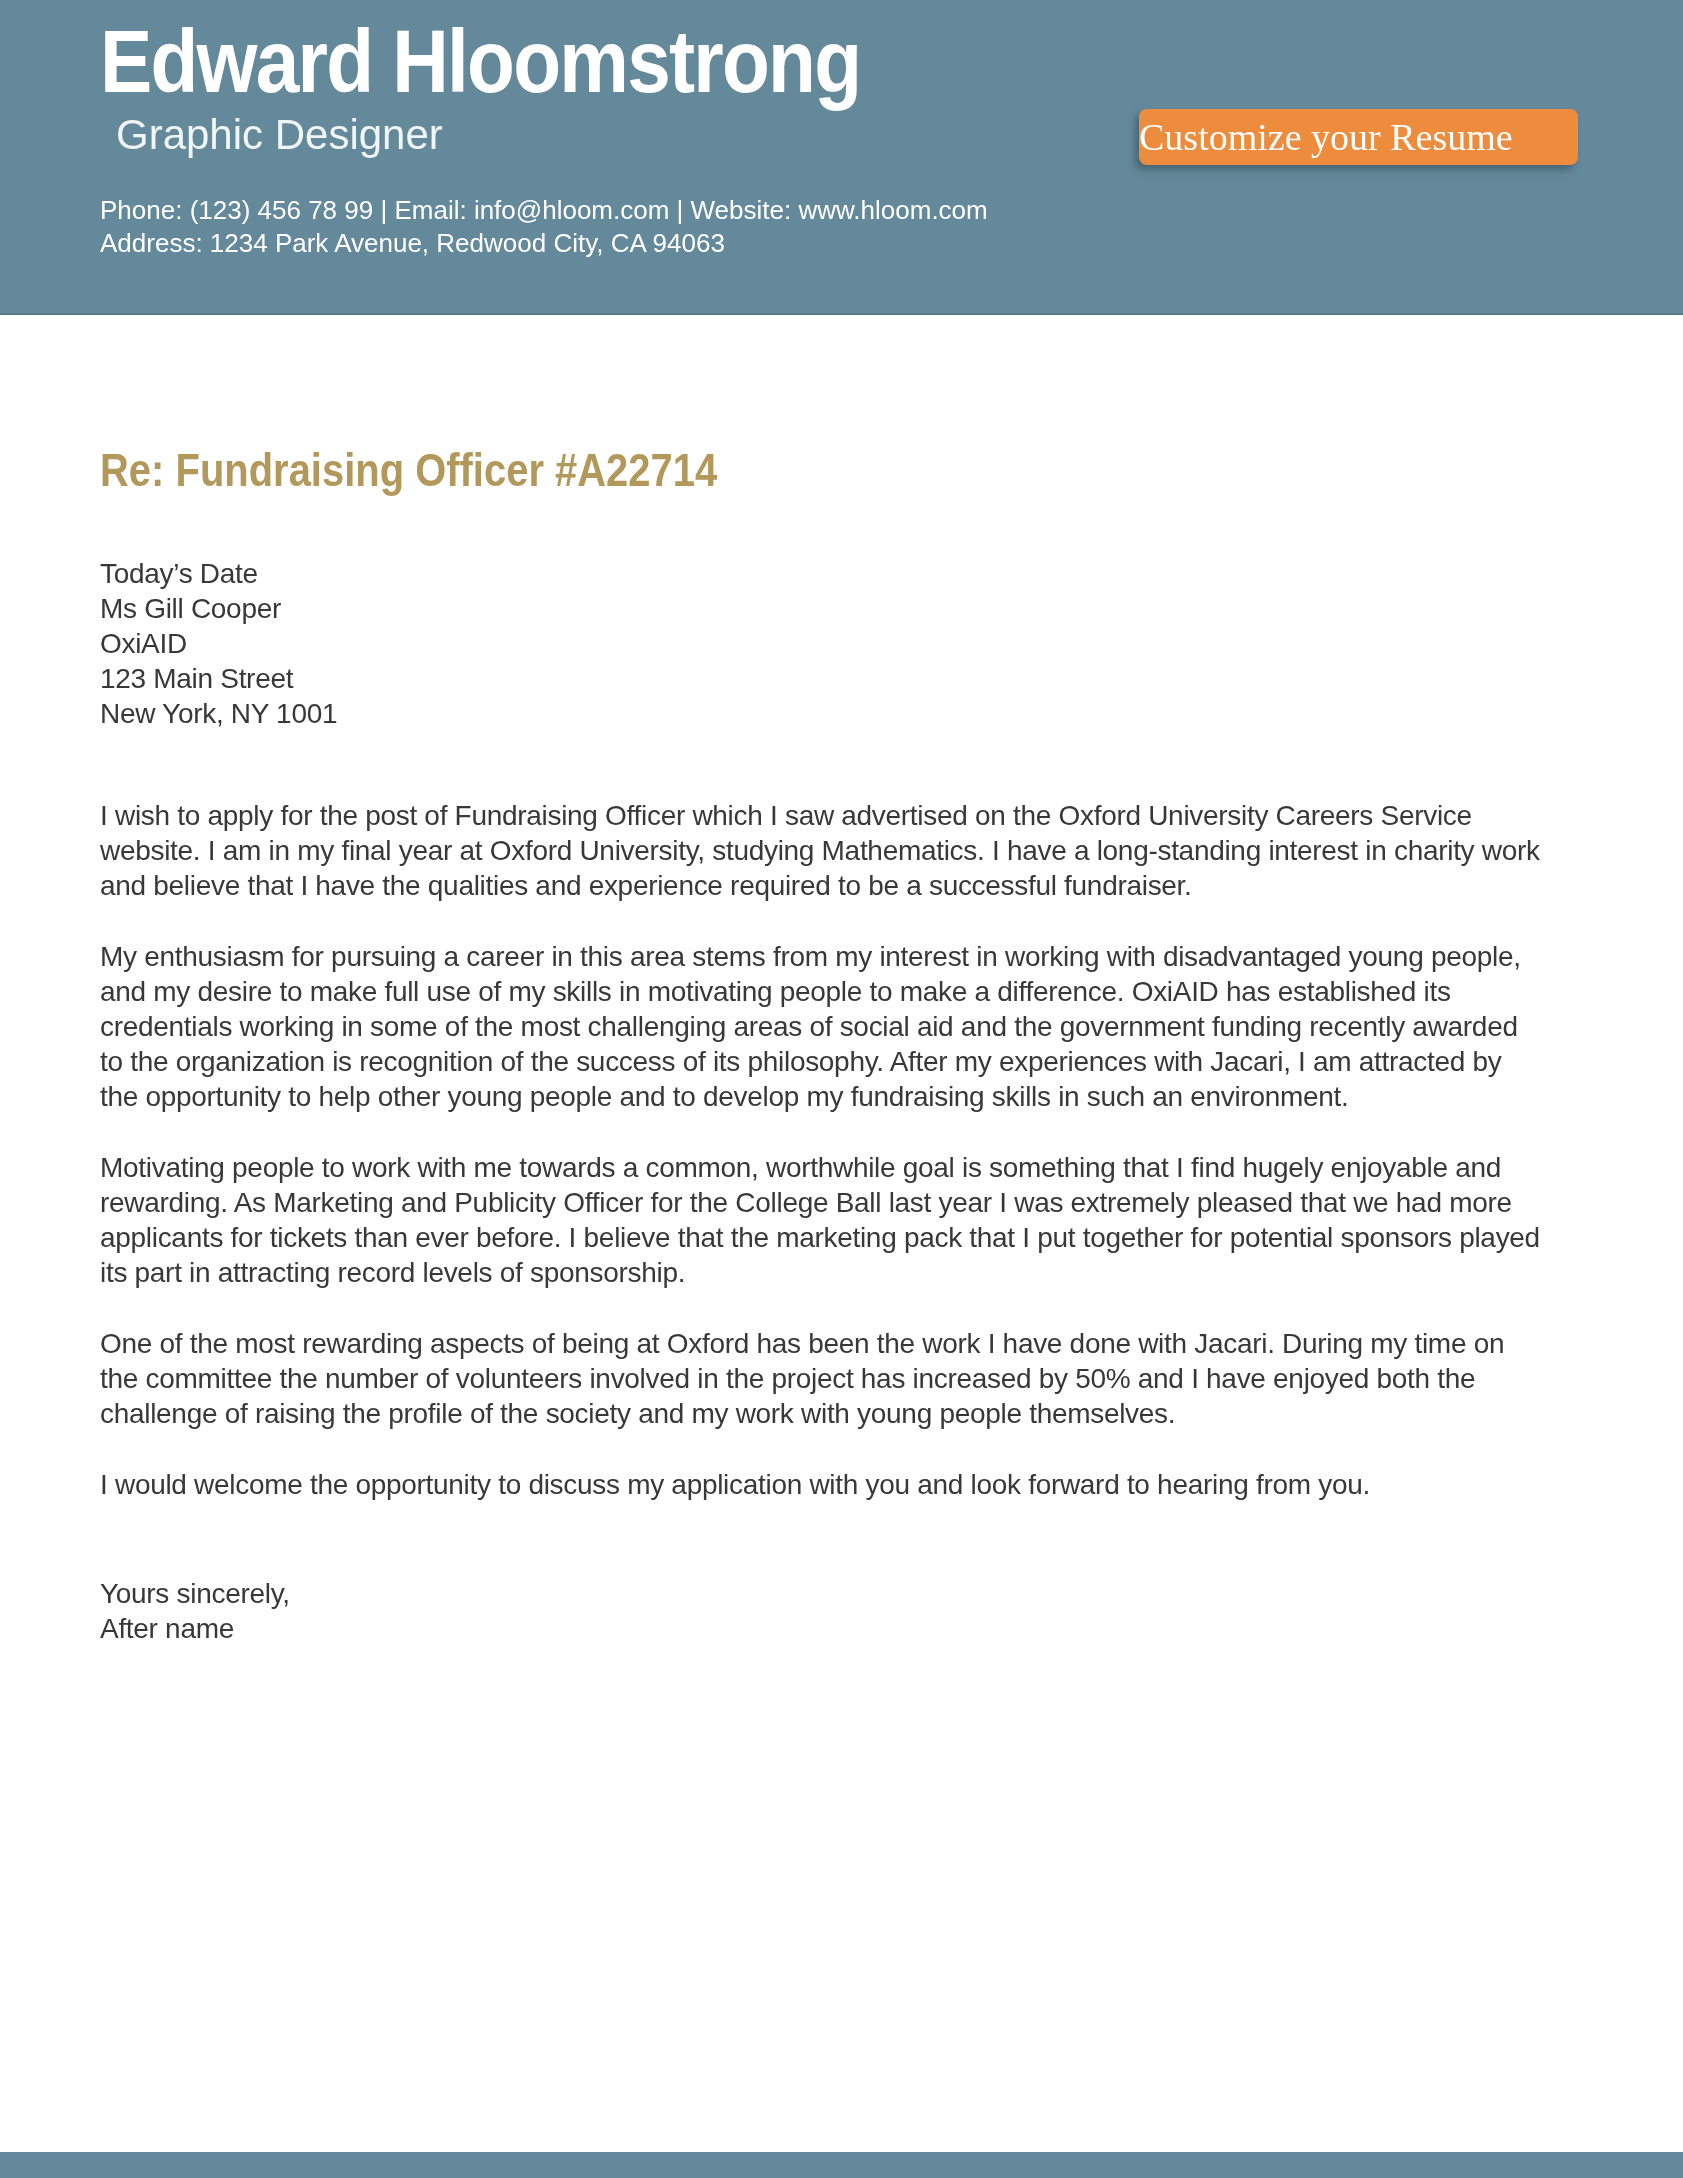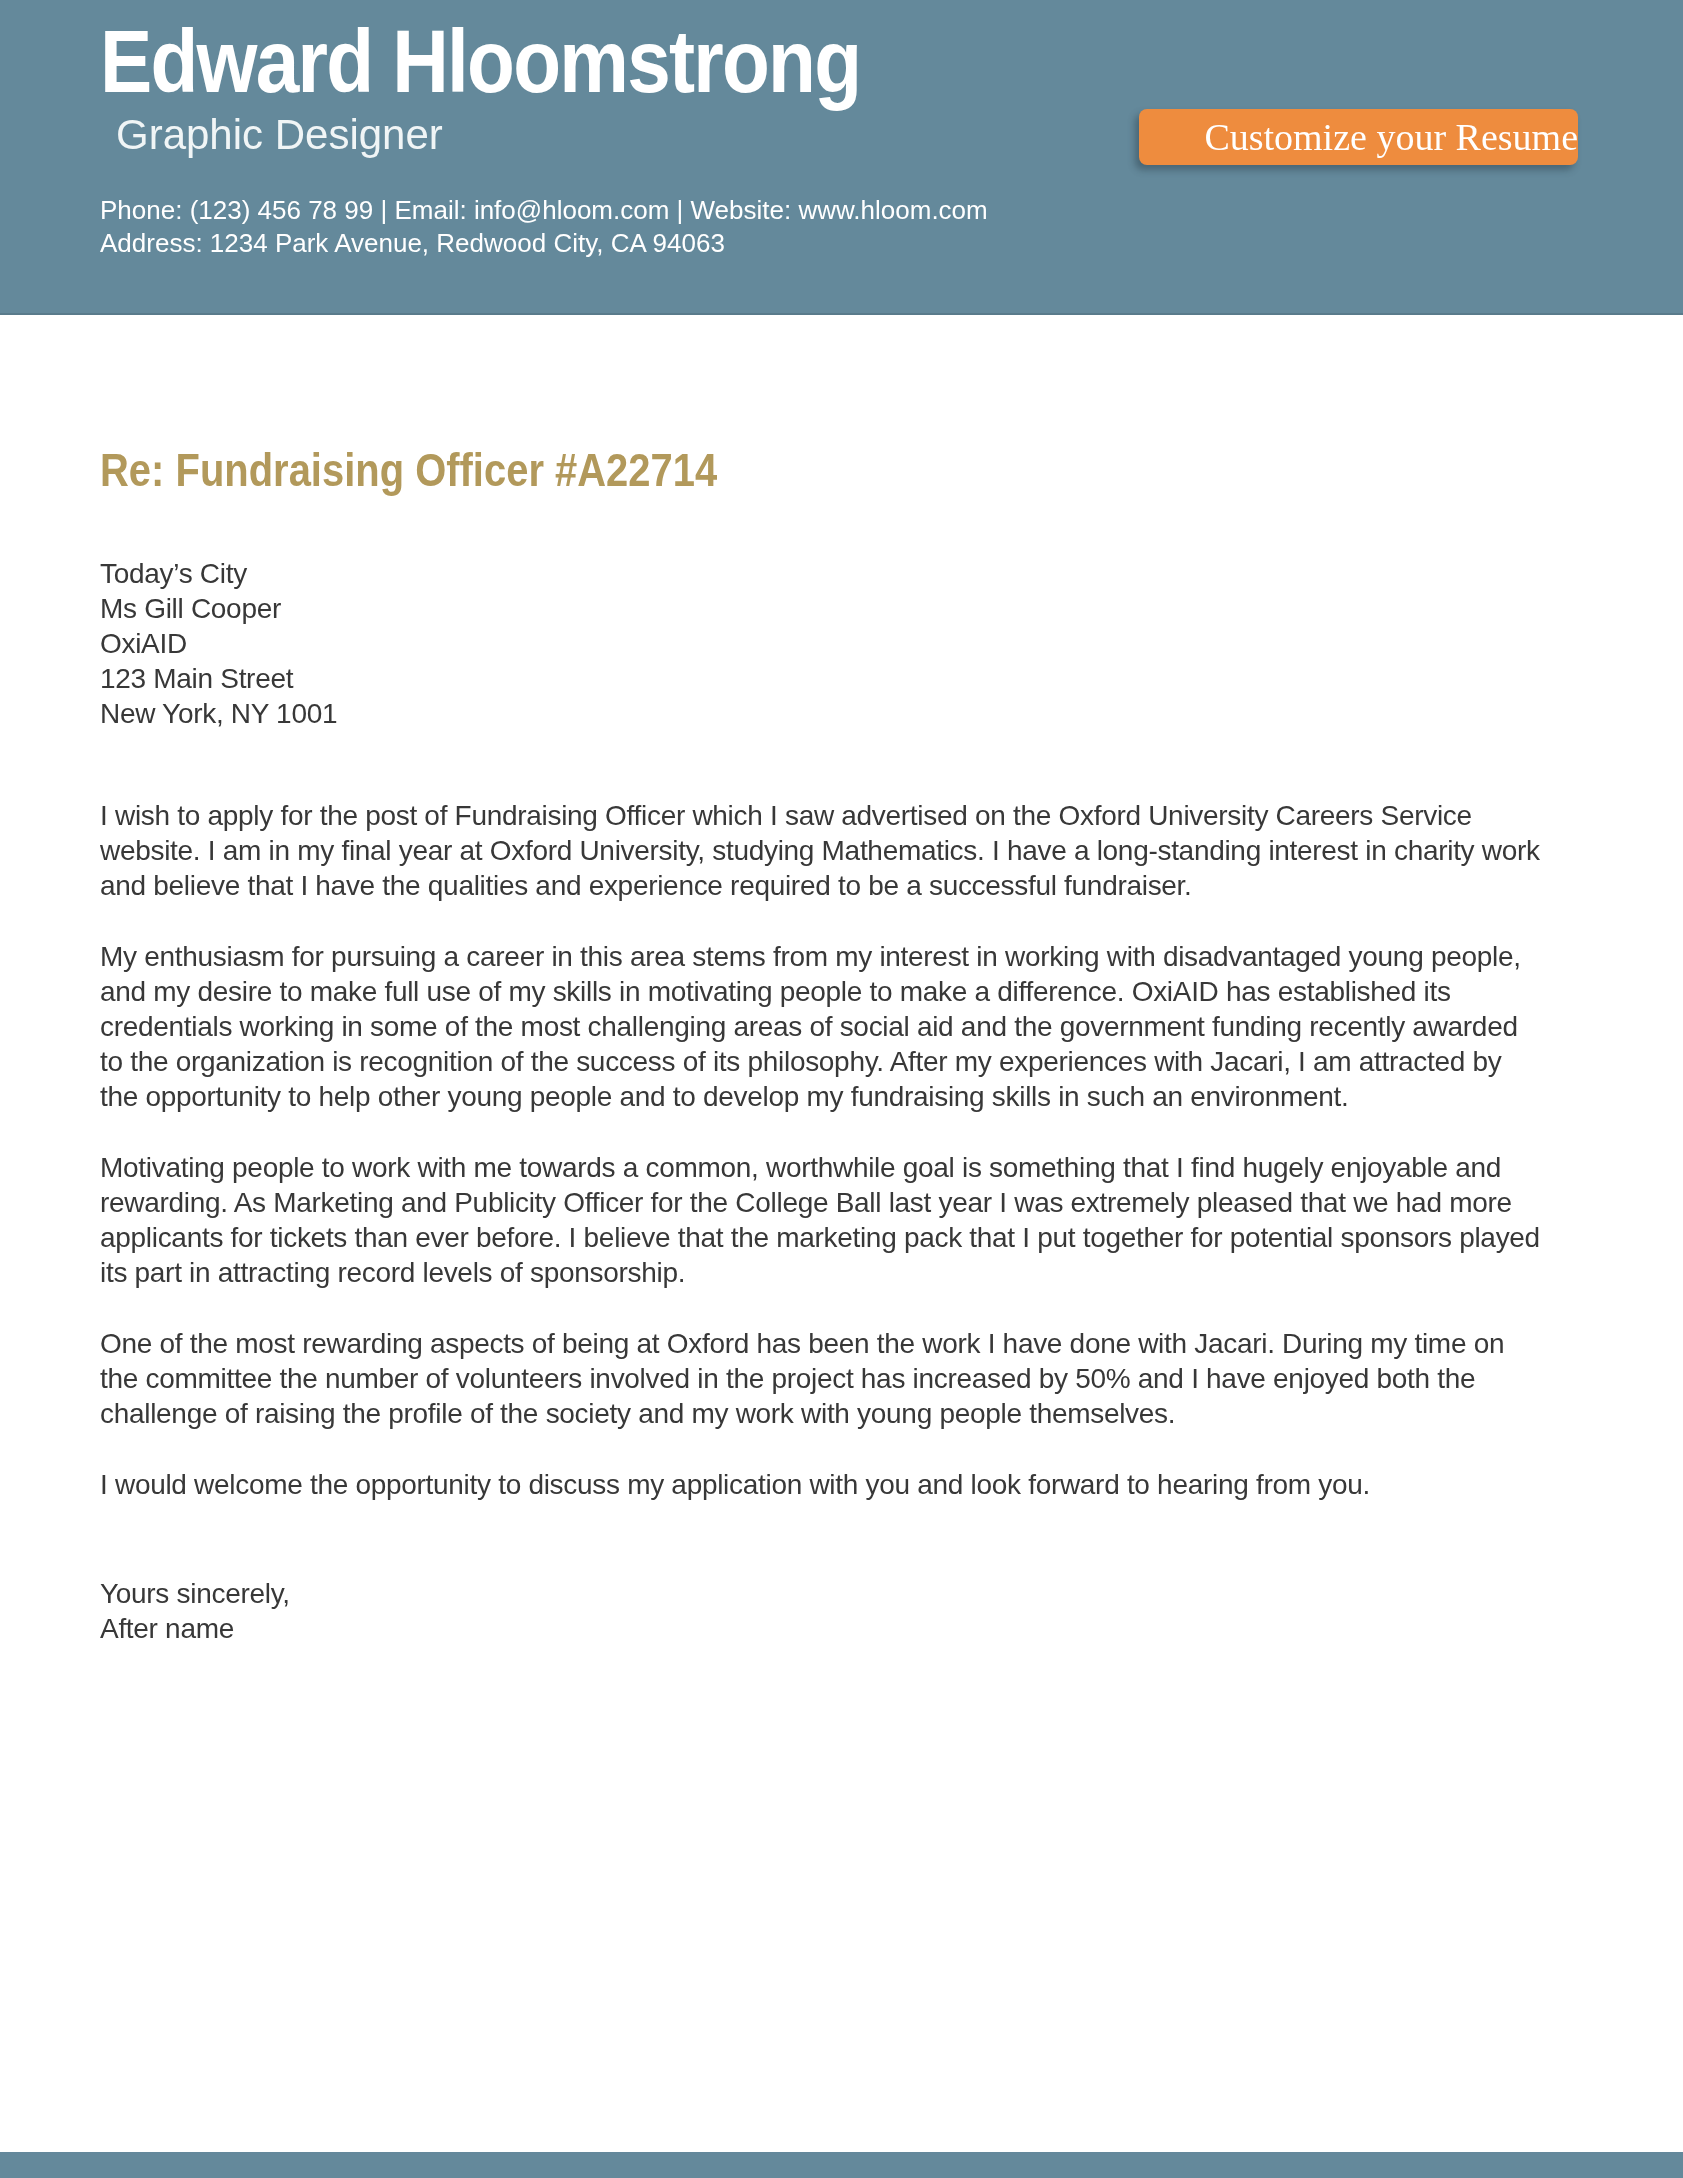--- a/index.html
+++ b/index.html
@@ -41,21 +41,21 @@
   }
   .customize-button {
     position: absolute; top: 109px; left: 1139px;
     width: 439px; height: 56px;
     background: #EE8C3E;
     border: none; border-radius: 8px;
     box-shadow: -4px 5px 7px rgba(40,60,70,0.45);
     color: #ffffff;
     font-family: "Liberation Serif", serif;
     font-size: 38px;
-    display: flex; align-items: center; justify-content: flex-end;
+    display: flex; align-items: center; justify-content: flex-start;
     cursor: pointer;
     white-space: nowrap;
   }
 
   
   .subject-line {
     position: absolute; top: 444px; left: 100px;
     font-size: 47px; font-weight: 700; line-height: 51px;
     color: #B2995B;
     transform: scaleX(0.85); transform-origin: left center;
@@ -94,21 +94,21 @@
     <div>Address: 1234 Park Avenue, Redwood City, CA 94063</div>
   </div>
   <button class="customize-button">
     <span>Customize your Resume</span>
   </button>
 </div>
 
 <div class="subject-line">Re: Fundraising Officer #A22714</div>
 
 <div class="recipient-block">
-  <div>Today’s City</div>
+  <div>Today’s Date</div>
   <div>Ms Gill Cooper</div>
   <div>OxiAID</div>
   <div>123 Main Street</div>
   <div>New York, NY 1001</div>
 </div>
 
 <div class="letter-body">
   <p>I wish to apply for the post of Fundraising Officer which I saw advertised on the Oxford University Careers Service website. I am in my final year at Oxford University, studying Mathematics. I have a long-standing interest in charity work and believe that I have the qualities and experience required to be a successful fundraiser.</p>
   <p>My enthusiasm for pursuing a career in this area stems from my interest in working with disadvantaged young people, and my desire to make full use of my skills in motivating people to make a difference. OxiAID has established its credentials working in some of the most challenging areas of social aid and the government funding recently awarded to the organization is recognition of the success of its philosophy. After my experiences with Jacari, I am attracted by the opportunity to help other young people and to develop my fundraising skills in such an environment.</p>
   <p>Motivating people to work with me towards a common, worthwhile goal is something that I find hugely enjoyable and rewarding. As Marketing and Publicity Officer for the College Ball last year I was extremely pleased that we had more applicants for tickets than ever before. I believe that the marketing pack that I put together for potential sponsors played its part in attracting record levels of sponsorship.</p>

